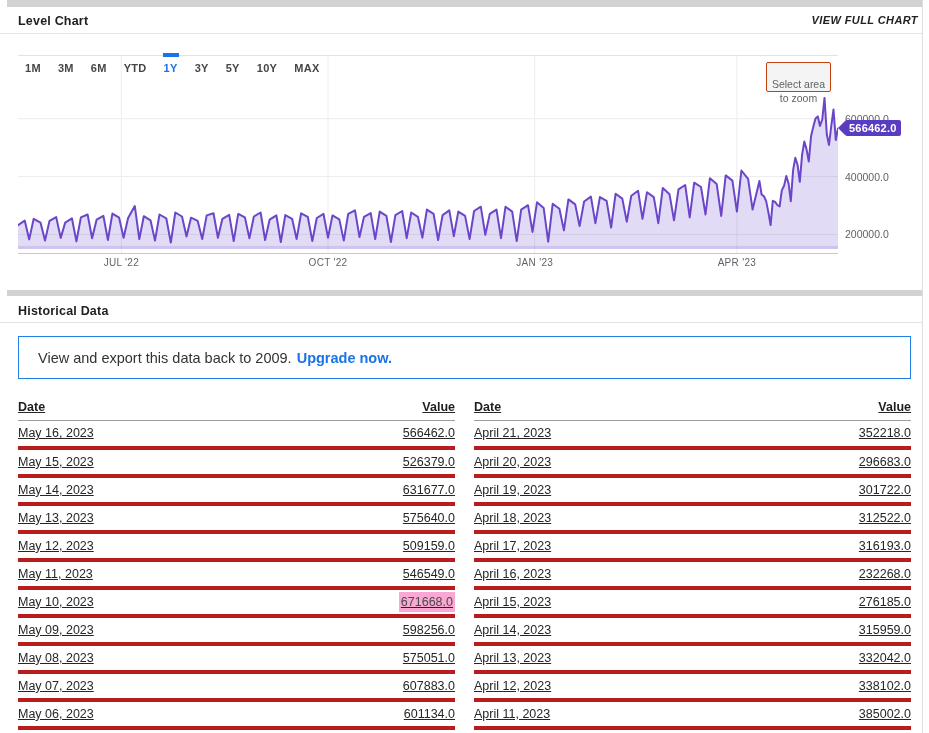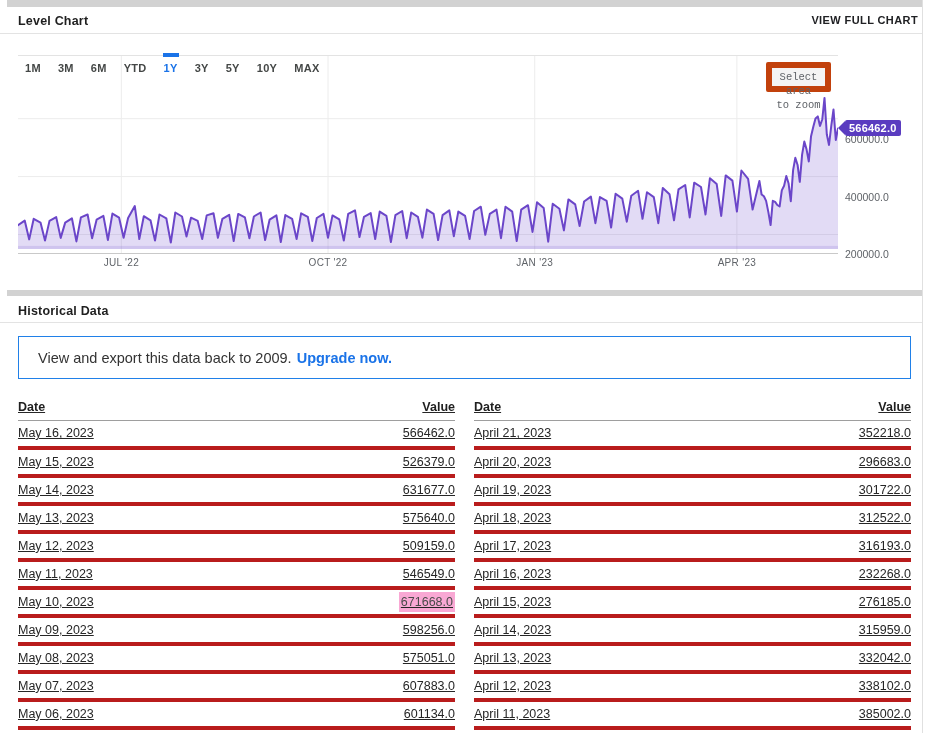--- a/index.html
+++ b/index.html
@@ -9,41 +9,41 @@
   #page { position:relative; width:929px; height:733px; background:#fff;border-radius:17px; }
 
   .strip { background:#d2d2d2; }
   #top-strip { left:7px; top:0; width:915px; height:7px; }
   #mid-strip { left:7px; top:290px; width:915px; height:6px; }
   #right-border { left:922px; top:0; width:1px; height:733px; background:#e0e0e0; }
 
   .section-title { font-size:12.5px; font-weight:bold; color:#1f1f1f; letter-spacing:0.2px; }
   #lc-title { left:18px; top:14px; }
   #view-full { right:11px; top:14px; font-size:11px; font-weight:bold; color:#202124;
-    letter-spacing:0.4px; cursor:pointer; }
+    letter-spacing:0.4px; cursor:pointer;font-style:italic; }
   .divider { left:0; width:922px; height:1px; background:#e3e3e3; }
   #lc-divider { top:33px; }
 
   
   #plot { left:18px; top:55px; width:820px; height:198px; }
   #plot svg { display:block; }
   #bottom-axis { left:18px; top:253px; width:820px; height:1px; background:#c9c9c9; }
 
   #range-row { left:25px; top:62px; display:flex; gap:17px; }
   .range-btn { position:relative; font-size:11px; font-weight:bold; color:#444746;
     letter-spacing:0.3px; cursor:pointer; line-height:13px; }
   .range-btn.active { color:#1a73e8; }
   .range-btn.active::after { content:""; position:absolute; left:-1px; top:-9px;
     width:16px; height:4px; background:#1a73e8; }
 
   #zoom-hint { left:766px; top:62px; width:65px; height:30px; background:#f4f4f4;
-    border:6px solid #c2410c; border-radius:2px; font-size:10.5px; color:#5f6368;
-    text-align:center; line-height:14px; padding-top:2px;font-family:Liberation Mono, monospace; }
-
-  .y-label { position:absolute; left:845px; font-size:10.5px; color:#5f6368;margin-top:20px; }
+    border:1px solid #c2410c; border-radius:2px; font-size:10.5px; color:#5f6368;
+    text-align:center; line-height:14px; padding-top:14px; }
+
+  .y-label { position:absolute; left:845px; font-size:10.5px; color:#5f6368; }
   .x-label { position:absolute; top:257px; font-size:10px; color:#5f6368;
     letter-spacing:0.3px; transform:translateX(-50%); white-space:nowrap; }
 
   #value-badge { left:838px; display:flex; align-items:center; }
   #badge-arrow { width:0; height:0; border-top:7px solid transparent;
     border-bottom:7px solid transparent; border-right:7px solid #5a3cc0; }
   #badge-box { background:#5a3cc0; color:#fff; font-size:11px; font-weight:bold;
     letter-spacing:0.2px; padding:2px 5px 2px 4px; border-radius:2px; line-height:12px; }
 
   

